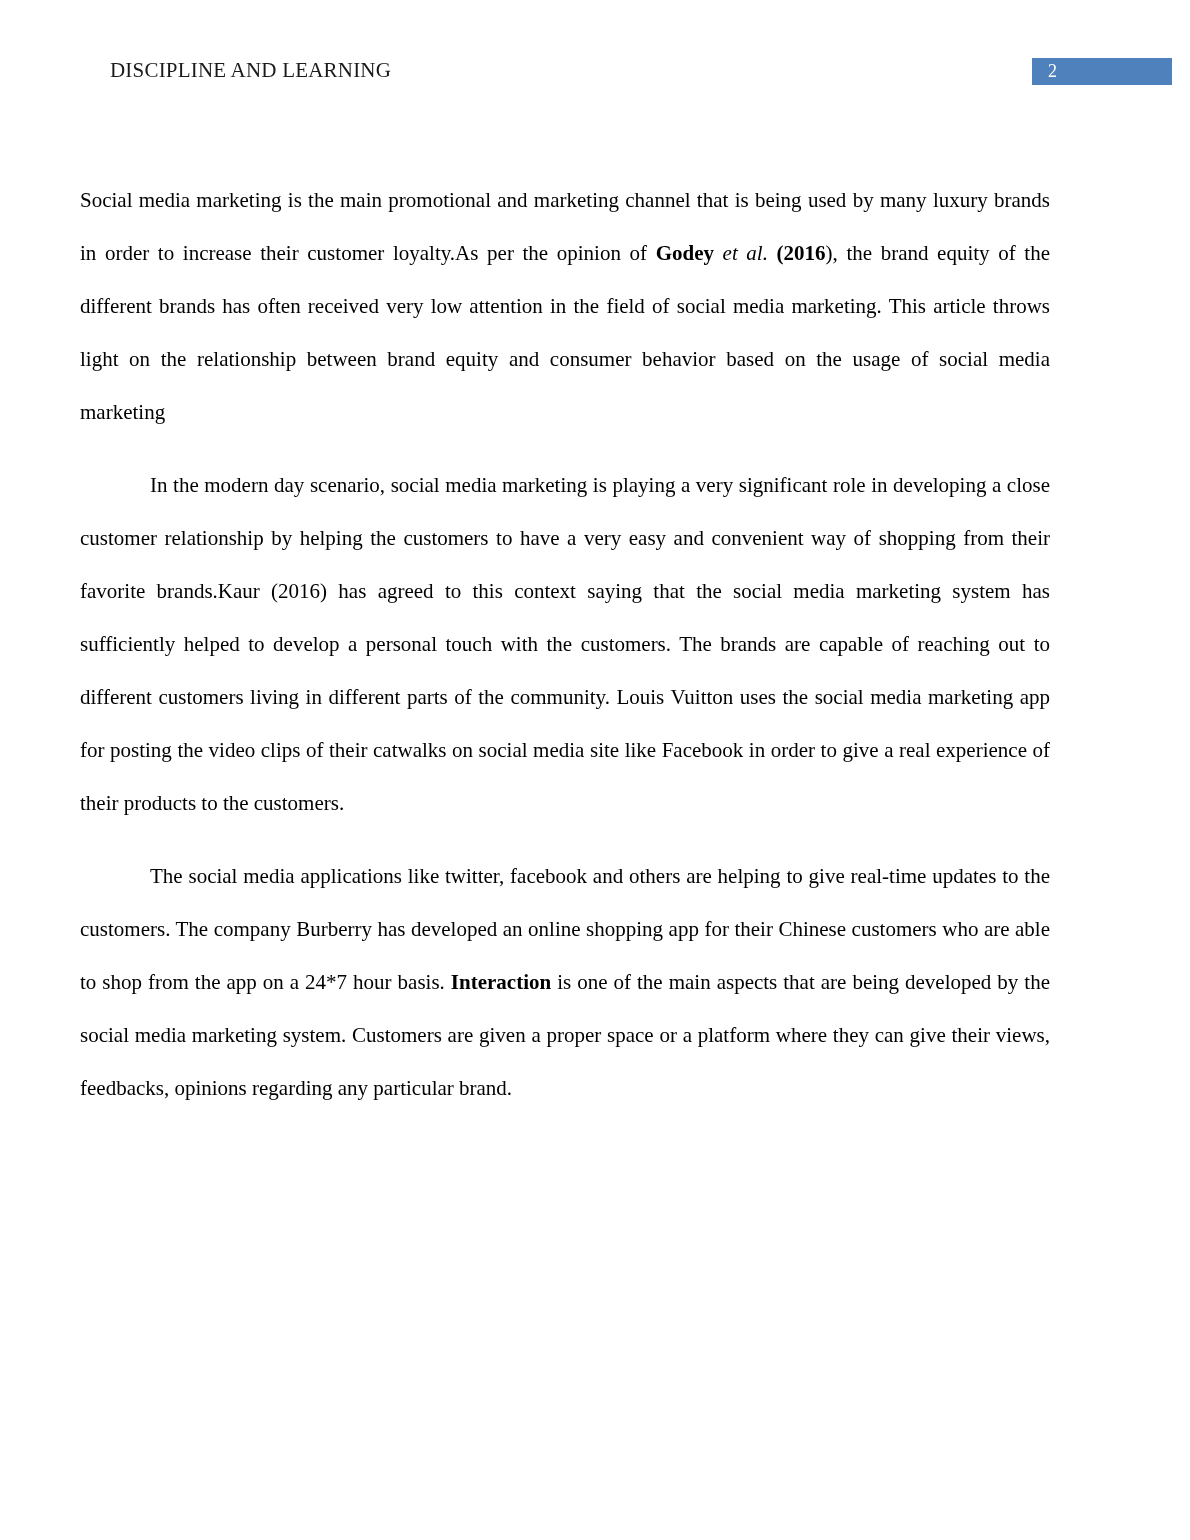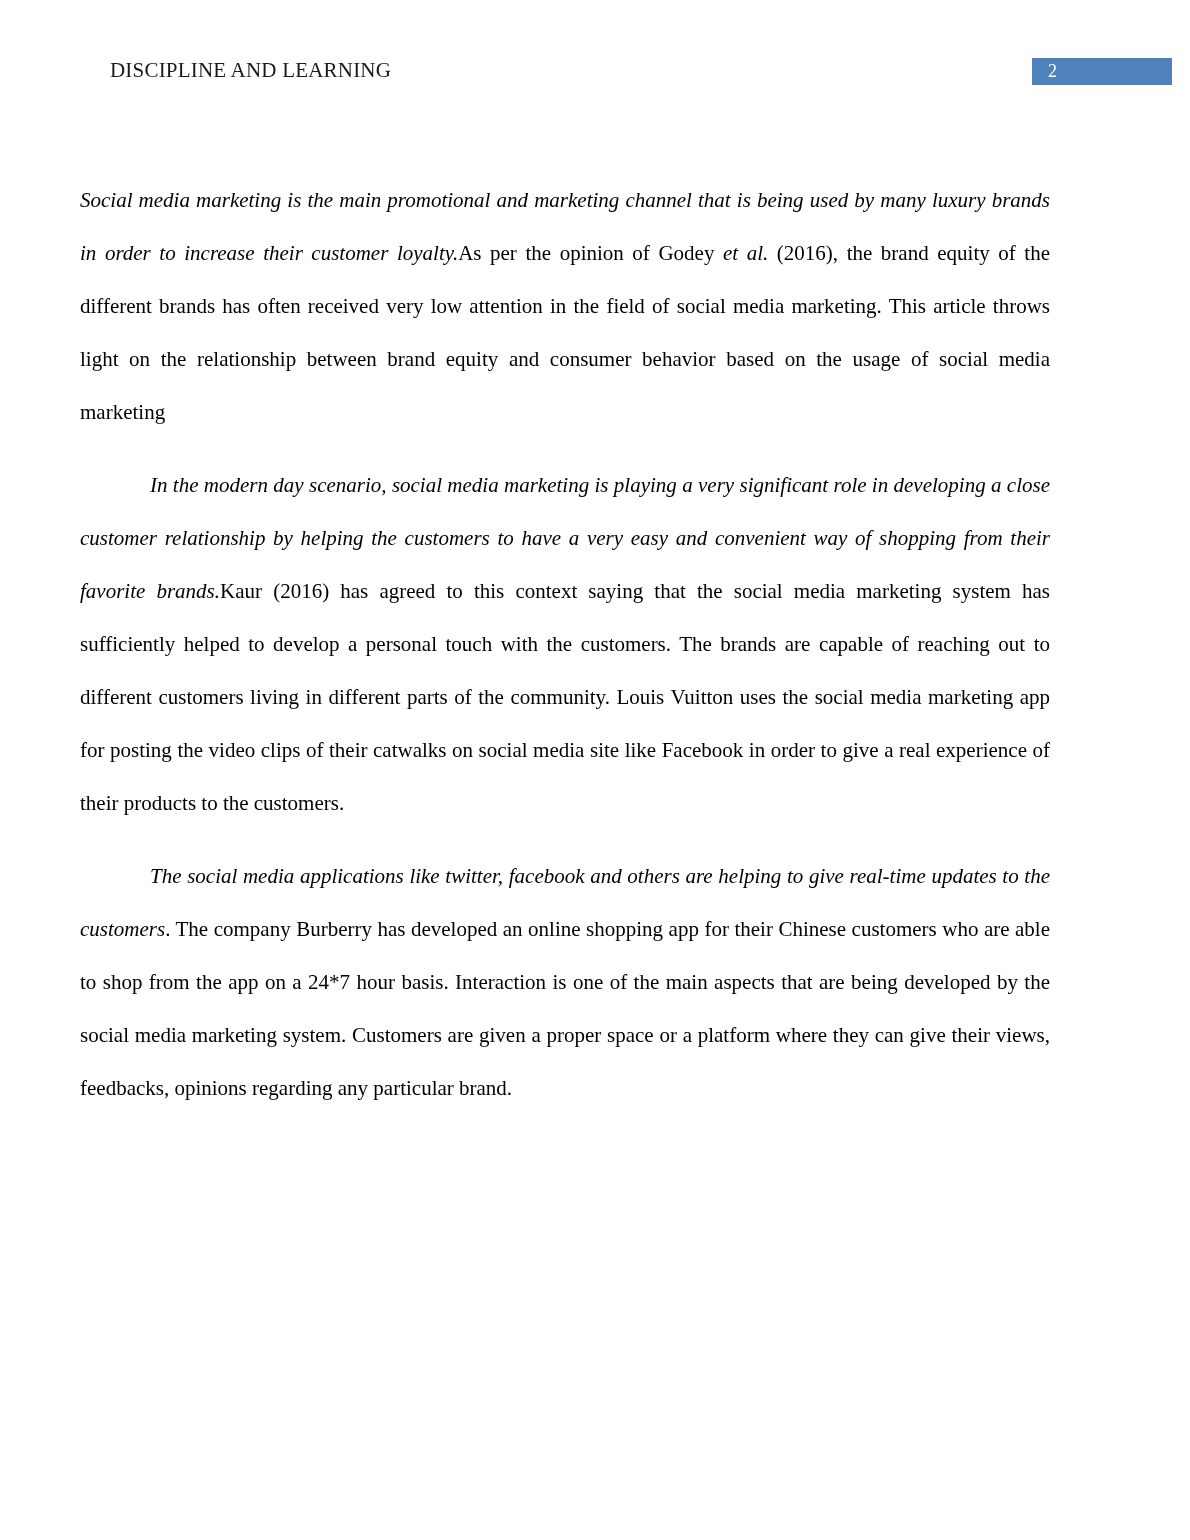--- a/index.html
+++ b/index.html
@@ -52,22 +52,22 @@
   .para {
     margin: 0 0 20px 0;
     font-size: 21px;
     line-height: 53px;
     text-align: justify;
     text-justify: inter-word;
   }
   .para.indent {
     text-indent: 70px;
   }
-  .run.italic { font-style: italic; }
-  .run.bold { font-weight: normal; }
+  .run.italic { }
+  .run.bold { font-weight: bold; }
   .run.bolditalic { font-weight: normal; font-style: italic; }
 </style>
 </head>
 <body>
 
 <div class="page">
 
   <div class="header">
     <span class="running-head">DISCIPLINE AND LEARNING</span>
     <div class="page-number-badge">

